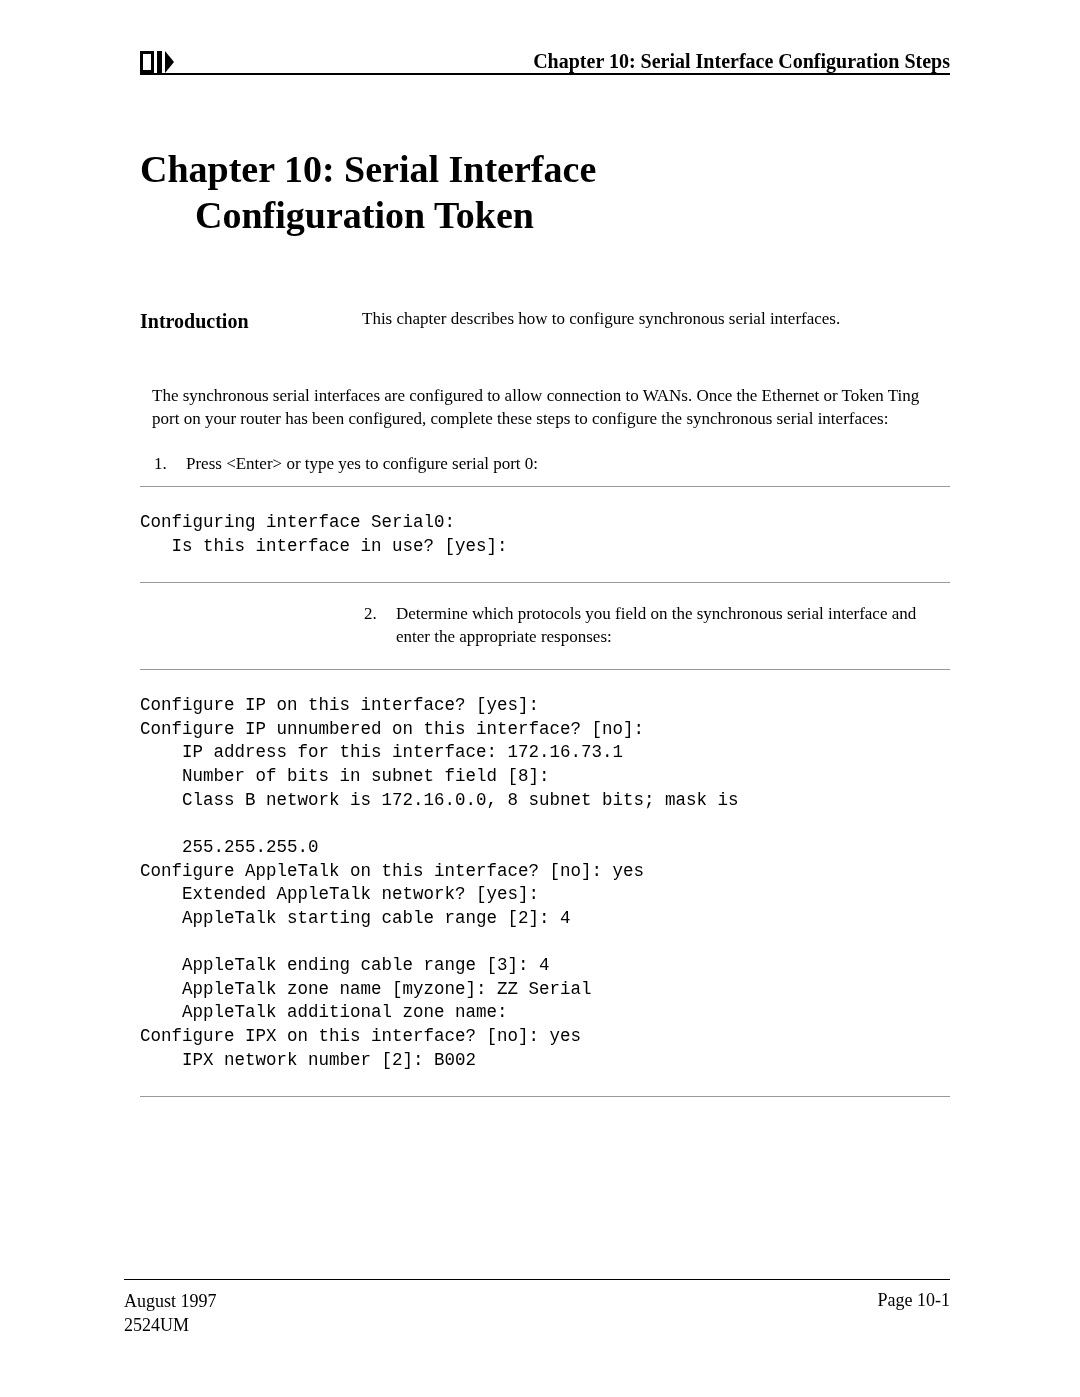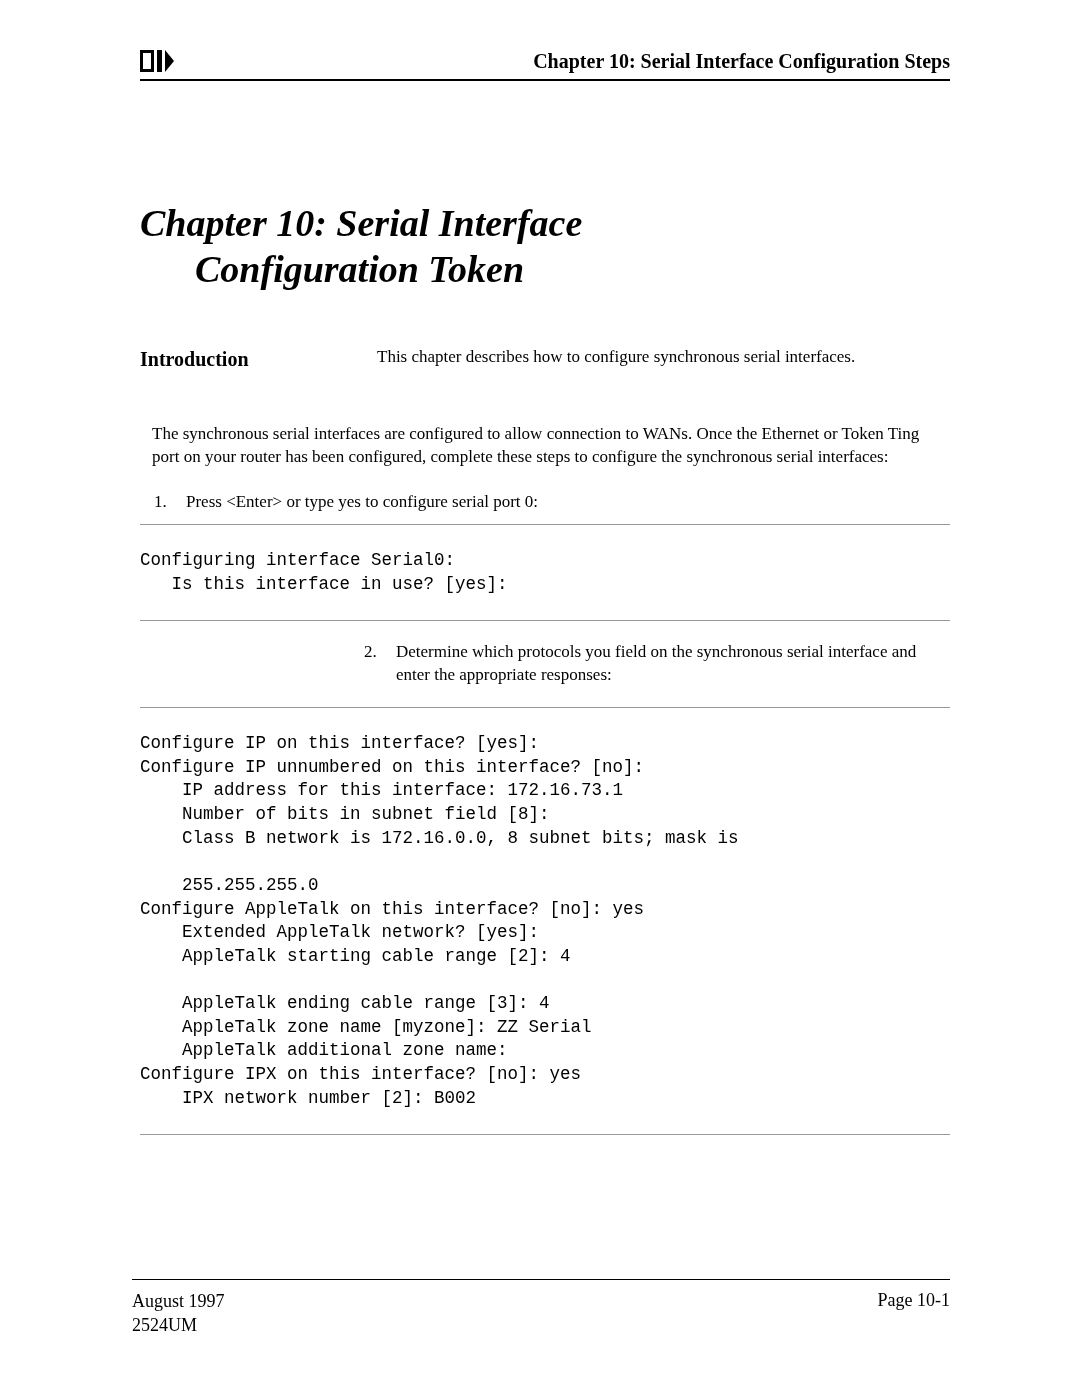--- a/index.html
+++ b/index.html
@@ -8,48 +8,46 @@
       background: #fff;
       width: 1080px;
       height: 1397px;
       padding: 50px 130px 50px 140px;
       color: #000;
       position: relative;
     }
     .header {
       display: flex;
       justify-content: space-between;
-      align-items: flex-start;
+      align-items: center;
       border-bottom: 2px solid #000;
-      padding-bottom: 6px;
-      margin-bottom: 120px;
+      margin-bottom: 72px;
     }
     .logo {
       display: flex;
       align-items: center;
       gap: 1px;
     }
     .logo svg { display: block; }
     .header-title {
       font-weight: bold;
       font-size: 20px;
     }
     .chapter-title {
       font-size: 38px;
       font-weight: bold;
       line-height: 1.2;
-      margin-bottom: 54px;
-      font-style: italic;
+      margin-bottom: 70px;
     }
     .chapter-title .line2 {
       padding-left: 55px;
     }
     .section-row {
       display: flex;
-      gap: 45px;
+      gap: 30px;
       margin-bottom: 50px;
       align-items: flex-start;
     }
     .section-label {
       width: 180px;
       flex-shrink: 0;
       font-weight: bold;
       font-size: 20px;
       line-height: 1.35;
     }
@@ -82,21 +80,21 @@
     .step2-wrap {
       display: flex;
       gap: 30px;
     }
     .step2-spacer {
       width: 180px;
       flex-shrink: 0;
     }
     .footer {
       position: absolute;
-      left: 132px;
+      left: 124px;
       right: 130px;
       bottom: 60px;
       border-top: 1px solid #000;
       padding-top: 10px;
       display: flex;
       justify-content: space-between;
       font-size: 18px;
     }
     .footer-left { line-height: 1.3; }
   </style>

